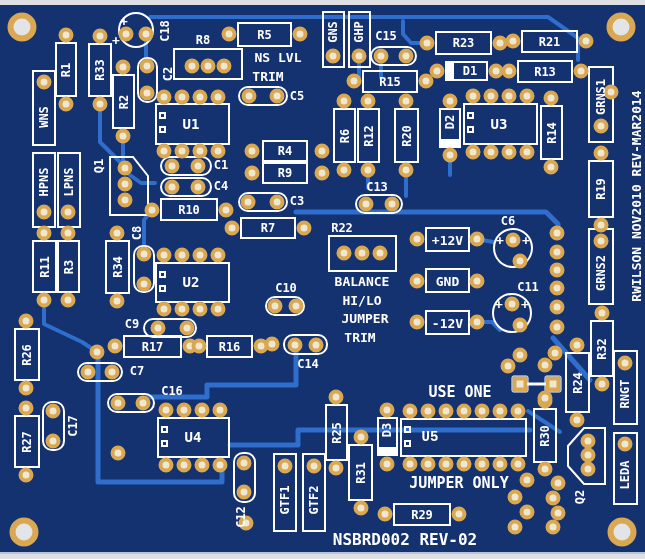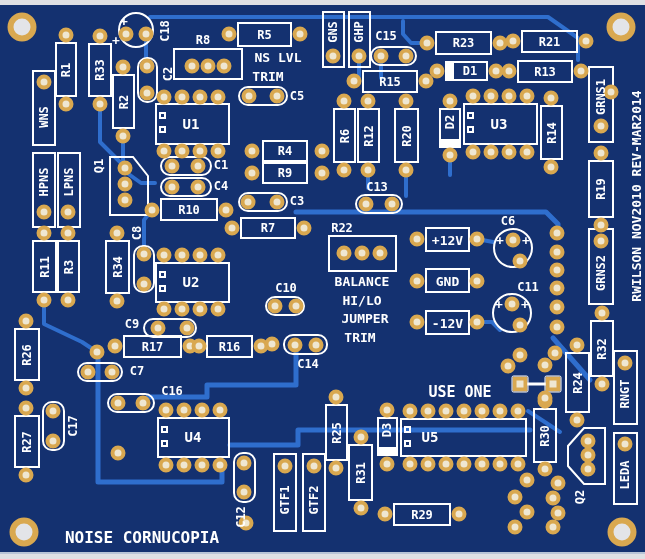--- a/index.html
+++ b/index.html
@@ -322,21 +322,21 @@
     <div class="pinsq" style="left: 161px; top: 439.5px;"></div>
     <div class="pad" style="left: 166px; top: 410px;"></div>
     <div class="pad" style="left: 184px; top: 410px;"></div>
     <div class="pad" style="left: 202px; top: 410px;"></div>
     <div class="pad" style="left: 220px; top: 410px;"></div>
     <div class="pad" style="left: 166px; top: 465px;"></div>
     <div class="pad" style="left: 184px; top: 465px;"></div>
     <div class="pad" style="left: 202px; top: 465px;"></div>
     <div class="pad" style="left: 220px; top: 465px;"></div>
     <div class="outline" style="left: 400px; top: 418px; width: 127px; height: 39px;"></div>
-    <div class="lbl" style="left: 430px; top: 437px; font-size: 14px;">U5</div>
+    <div class="lbl" style="left: 430px; top: 437px; font-size: 14px; font-family: Liberation Mono, monospace;">U5</div>
     <div class="pinsq" style="left: 404px; top: 425.5px;"></div>
     <div class="pinsq" style="left: 404px; top: 439.5px;"></div>
     <div class="pad" style="left: 410px; top: 411px;"></div>
     <div class="pad" style="left: 428px; top: 411px;"></div>
     <div class="pad" style="left: 446px; top: 411px;"></div>
     <div class="pad" style="left: 464px; top: 411px;"></div>
     <div class="pad" style="left: 482px; top: 411px;"></div>
     <div class="pad" style="left: 500px; top: 411px;"></div>
     <div class="pad" style="left: 518px; top: 411px;"></div>
     <div class="pad" style="left: 410px; top: 464px;"></div>
@@ -429,15 +429,16 @@
     <div class="hole" style="left: 621px; top: 27px;"></div>
     <div class="hole" style="left: 24px; top: 532px;"></div>
     <div class="hole" style="left: 622px; top: 532px;"></div>
     <div class="lbl" style="left: 278px; top: 57px; font-size: 13px;">NS LVL</div>
     <div class="lbl" style="left: 268px; top: 76px; font-size: 13px;">TRIM</div>
     <div class="lbl" style="left: 362px; top: 281px; font-size: 13px;">BALANCE</div>
     <div class="lbl" style="left: 362px; top: 300px; font-size: 13px;">HI/LO</div>
     <div class="lbl" style="left: 365px; top: 318px; font-size: 13px;">JUMPER</div>
     <div class="lbl" style="left: 360px; top: 337px; font-size: 13px;">TRIM</div>
     <div class="lbl" style="left: 460px; top: 392px; font-size: 15px;">USE ONE</div>
-    <div class="lbl" style="left: 142px; top: 538px; font-size: 16px;">NOISE CORNUCOPIA</div>
+    <div class="lbl" style="left: 459px; top: 483px; font-size: 15px;">JUMPER ONLY</div>
+    <div class="lbl" style="left: 405px; top: 540px; font-size: 16px;">NSBRD002 REV-02</div>
     <div class="lbl v" style="left: 636px; top: 196px; font-size: 13px;">RWILSON NOV2010 REV-MAR2014</div>
   </div>
 
 </body></html>

